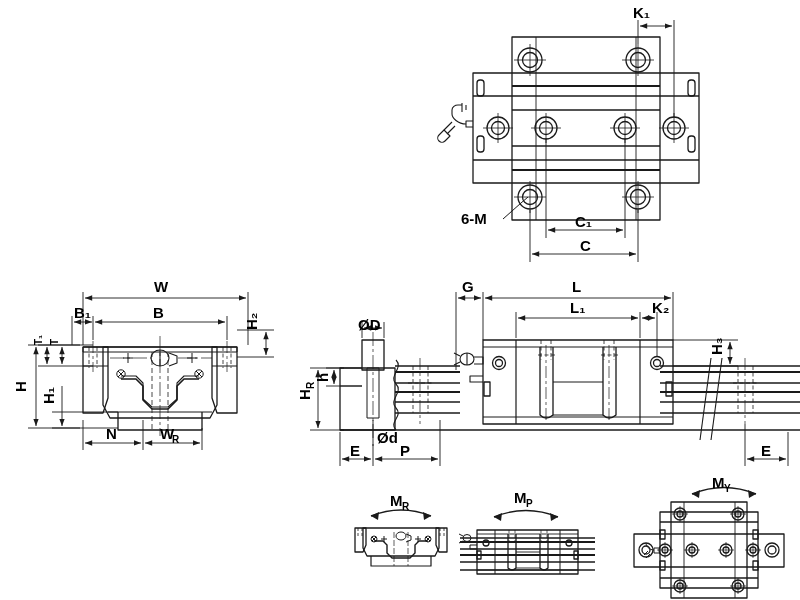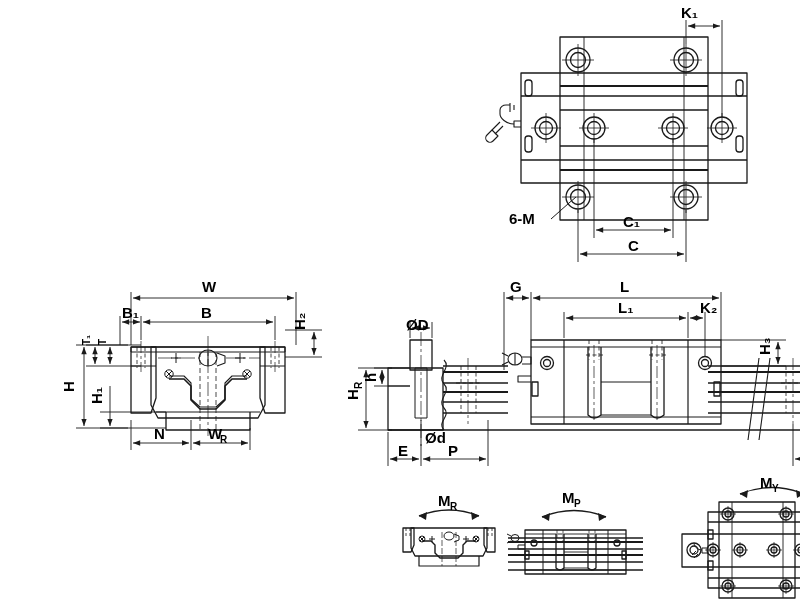--- a/index.html
+++ b/index.html
@@ -1,18 +1,18 @@
 <!DOCTYPE html>
 <html><head>
 <meta charset="utf-8">
 <style>
   html,body{margin:0;padding:0;background:#ffffff;}
   body{width:800px;height:600px;overflow:hidden;
        font-family:"Liberation Sans","DejaVu Sans",sans-serif;}
-  #sheet{position:relative;width:644px;height:600px;background:#a16207;margin-left:48px;}
+  #sheet{position:relative;width:644px;height:600px;background:#a16207;}
   svg{display:block;}
   .lbl{font-family:"Liberation Sans","DejaVu Sans",sans-serif;
        font-weight:bold;fill:#000;font-size:15px;}
   .lbl.sm{font-size:10px;}
   .sub{font-size:10px;font-weight:bold;}
 </style>
 </head>
 <body>
 
 <div id="sheet">

